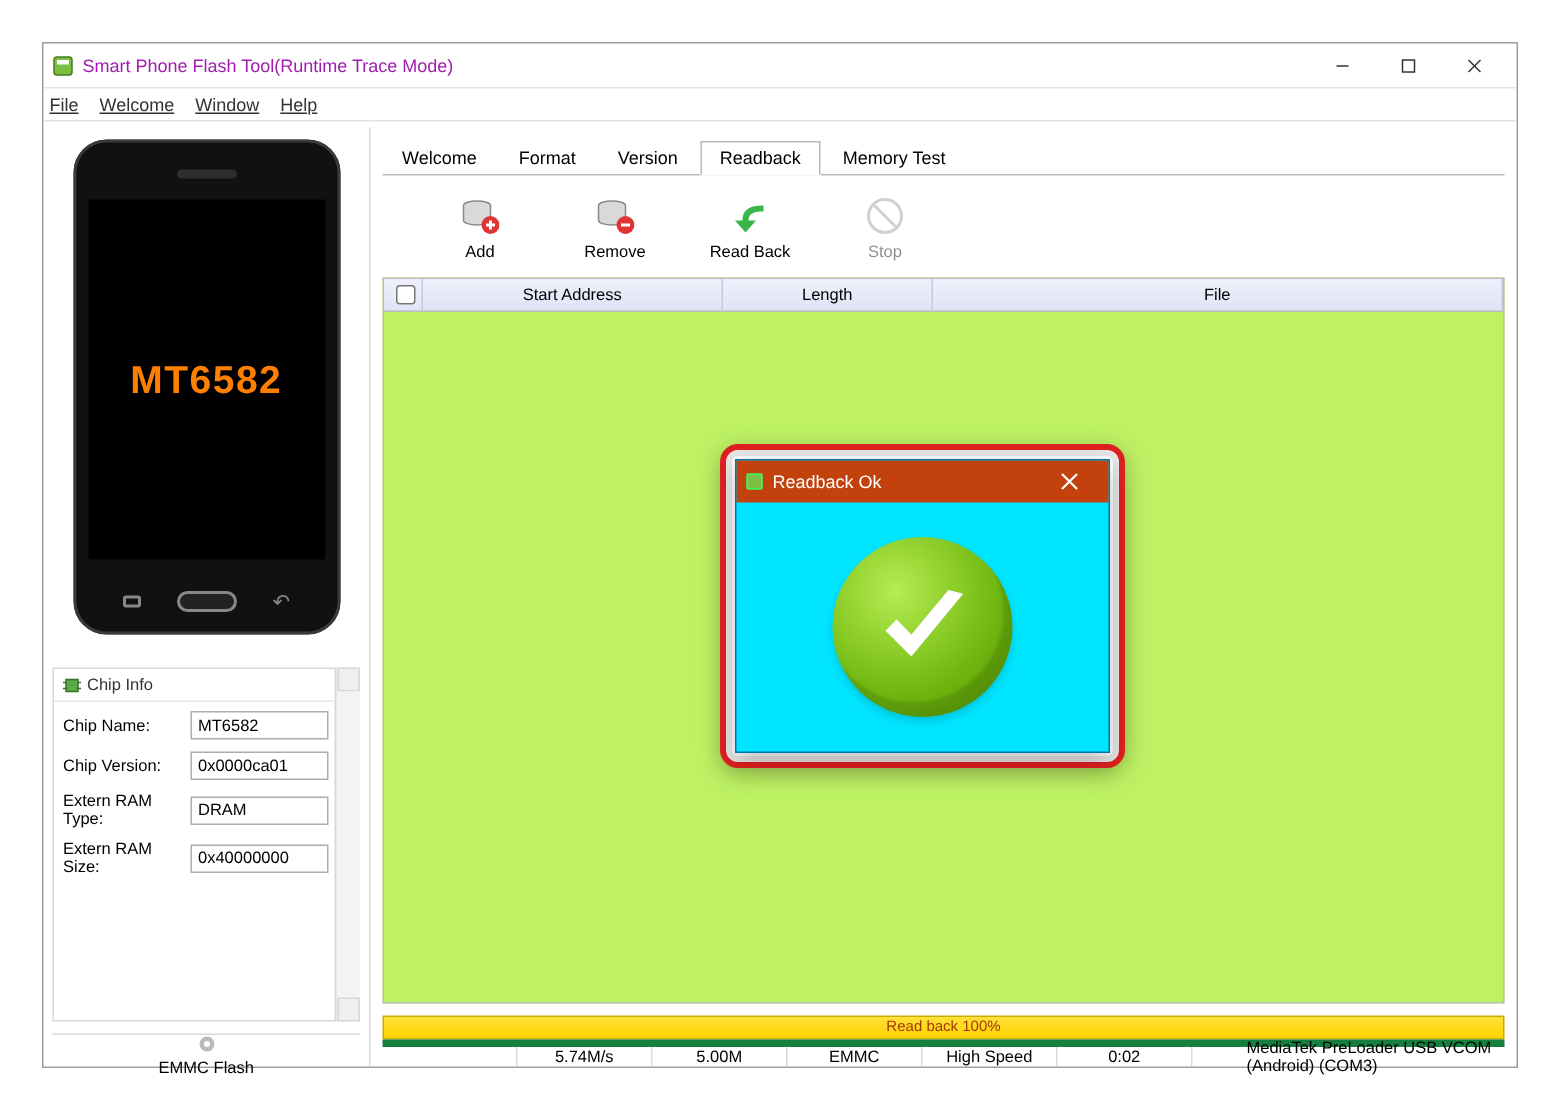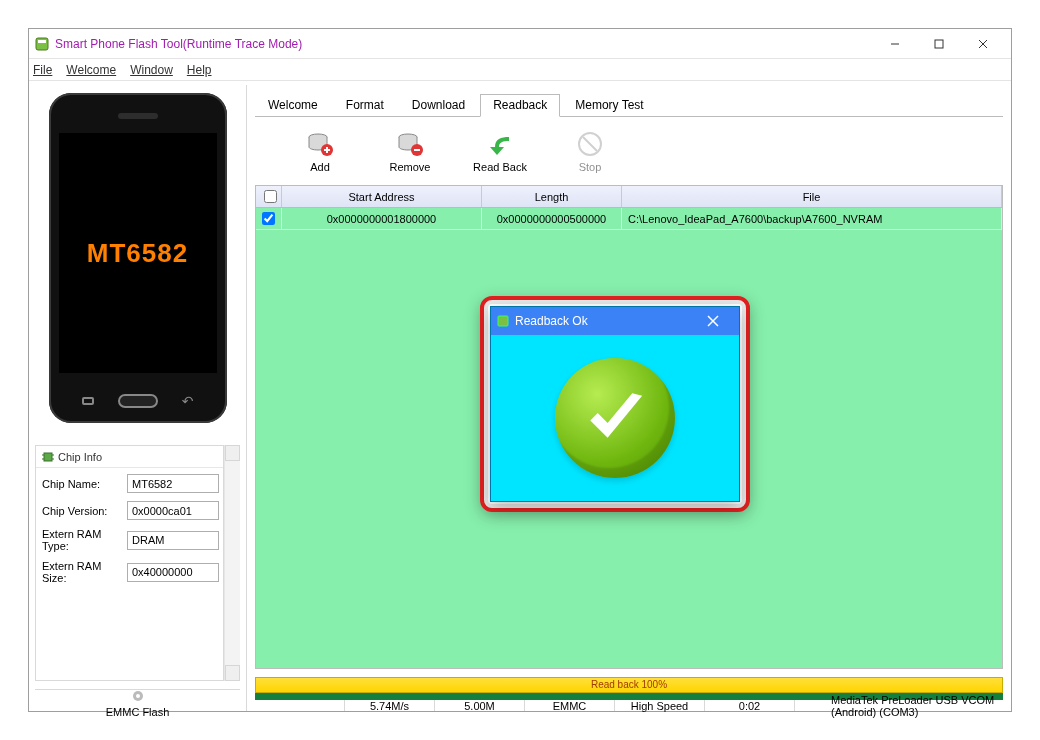--- a/index.html
+++ b/index.html
@@ -57,46 +57,46 @@
 .tab { font-size:12px; padding:3px 12px; border:1px solid transparent; margin-right:2px; position:relative; top:1px; cursor:default; color:#000; }
 .tab.active { border:1px solid #bbb; border-bottom:1px solid #fff; background:#fff;text-align:right; }
 
 
 .toolbar { position:absolute; top:42px; left:8px; right:8px; height:50px; display:flex; gap:20px; align-items:center; padding-left:30px; }
 .tbtn { display:flex; flex-direction:column; align-items:center; font-size:11px; gap:2px; min-width:70px; }
 .tbtn svg { width:26px; height:26px; }
 .tbtn.disabled { opacity:.45; }
 
 
-.tablewrap { position:absolute; top:100px; left:8px; right:8px; bottom:42px; border:1px solid #bcbcbc; background:#86efac; }
+.tablewrap { position:absolute; top:100px; left:8px; right:8px; bottom:42px; border:1px solid #bcbcbc; background:#bef264; }
 .thead { display:flex; background:linear-gradient(#eef1fb,#dfe4f6); border-bottom:1px solid #b9b9cf; height:22px; font-size:11px; }
 .thead .th { border-right:1px solid #c8c8dc; display:flex; align-items:center; justify-content:center; }
 .th-check { width:26px; justify-content:flex-start; padding-left:4px; }
 .th-start { width:200px; }
 .th-len { width:140px; }
 .th-file { flex:1; }
 .trow { display:flex; height:22px; font-size:11px; border-bottom:1px solid #e6e6e6; }
 .trow .td { border-right:1px solid #e6e6e6; display:flex; align-items:center; padding:0 6px; }
 .trow .td-check { width:26px; justify-content:center; }
 .trow .td-start { width:200px; justify-content:center; }
 .trow .td-len { width:140px; justify-content:center; }
 .trow .td-file { flex:1; }
 
 
 .progressbar { position:absolute; left:8px; right:8px; bottom:18px; height:16px; background:linear-gradient(#ffe03a,#ffd400); border:1px solid #c6ae00; font-size:10px; color:#a23b00; text-align:center; line-height:14px; }
-.status { position:absolute; left:8px; right:8px; bottom:0; height:18px; display:flex; font-size:11px; border-top:7px solid #15803d; }
+.status { position:absolute; left:8px; right:8px; bottom:0; height:18px; display:flex; font-size:11px; border-top:5px solid #15803d; }
 .status .cell { border-right:1px solid #d9d9d9; display:flex; align-items:center; justify-content:center; padding:0 8px; min-width:90px; }
 .status .cell.bold { font-weight:400; }
 .status .cell:last-child { flex:1; border-right:none; justify-content:flex-start;margin-left:28px; }
 .status .cell.empty { flex:0 0 70px; }
 
 
 .modal-highlight { position:absolute; left:480px; top:296px; width:270px; height:216px; border:4px solid #e02020; border-radius:12px; background:#fff; box-shadow:0 0 0 4px rgba(160,160,160,.25) inset, 0 4px 16px rgba(0,0,0,.25); padding:6px; }
 .modal { width:100%; height:100%; background:#00e5ff; border:1px solid #0076a8; box-shadow:0 6px 16px rgba(0,0,0,.25); }
-.modal .mtitle { height:28px; background:#3b82f6; display:flex; align-items:center; color:#fff; font-size:12px; padding:0 6px; }
+.modal .mtitle { height:28px; background:#c2410c; display:flex; align-items:center; color:#fff; font-size:12px; padding:0 6px; }
 .modal .mtitle .sp { flex:1; }
 .modal .mtitle .xclose { width:40px; height:100%; display:flex; align-items:center; justify-content:center; color:#fff; }
 .modal .mbody { height:calc(100% - 28px); display:flex; align-items:center; justify-content:center; }
 .checkmark-circle { width:120px; height:120px; border-radius:50%; background:radial-gradient(circle at 35% 30%, #b6ec51, #6fb70f 60%, #4f8f00); display:flex; align-items:center; justify-content:center; box-shadow:inset -6px -10px 2px rgba(0,0,0,.12), 0 3px 6px rgba(0,0,0,.15); }
 .checkmark-circle svg { width:74px; height:74px; }
 
 .gear-icon, .chip-icon, .app-glyph { display:inline-block; width:12px; height:12px; }
 </style>
 </head>
 <body>
@@ -201,21 +201,21 @@
             </svg>
         </span>
         <span>EMMC Flash</span>
       </div>
     </div>
 
     <div class="right">
       <div class="tabs">
         <div class="tab">Welcome</div>
         <div class="tab">Format</div>
-        <div class="tab">Download</div>
+        <div class="tab">Version</div>
         <div class="tab active">Readback</div>
         <div class="tab">Memory Test</div>
       </div>
 
       <div class="toolbar">
         <div class="tbtn">
           <span><svg viewBox="0 0 26 26">
                 <ellipse cx="11" cy="6" rx="9" ry="3" fill="#d9d9d9" stroke="#888"></ellipse>
                 <path d="M2 6v10c0 1.6 4 3 9 3s9-1.4 9-3V6" fill="#d9d9d9" stroke="#888"></path>
                 <circle cx="20" cy="19" r="6" fill="#e03535"></circle>
@@ -250,28 +250,20 @@
 
       <div class="tablewrap">
         <div class="thead">
           <div class="th th-check">
               <input type="checkbox" style="">
             </div>
           <div class="th th-start">Start Address</div>
           <div class="th th-len">Length</div>
           <div class="th th-file">File</div>
         </div>
-        <div class="trow">
-          <div class="td td-check">
-              <input type="checkbox" checked="" style="">
-            </div>
-          <div class="td td-start">0x0000000001800000</div>
-          <div class="td td-len">0x0000000000500000</div>
-          <div class="td td-file">C:\Lenovo_IdeaPad_A7600\backup\A7600_NVRAM</div>
-        </div>
       </div>
 
       <div class="progressbar">
         <span>Read back 100%</span>
       </div>
 
       <div class="status">
         <div class="cell empty"></div>
         <div class="cell">5.74M/s</div>
         <div class="cell">5.00M</div>

